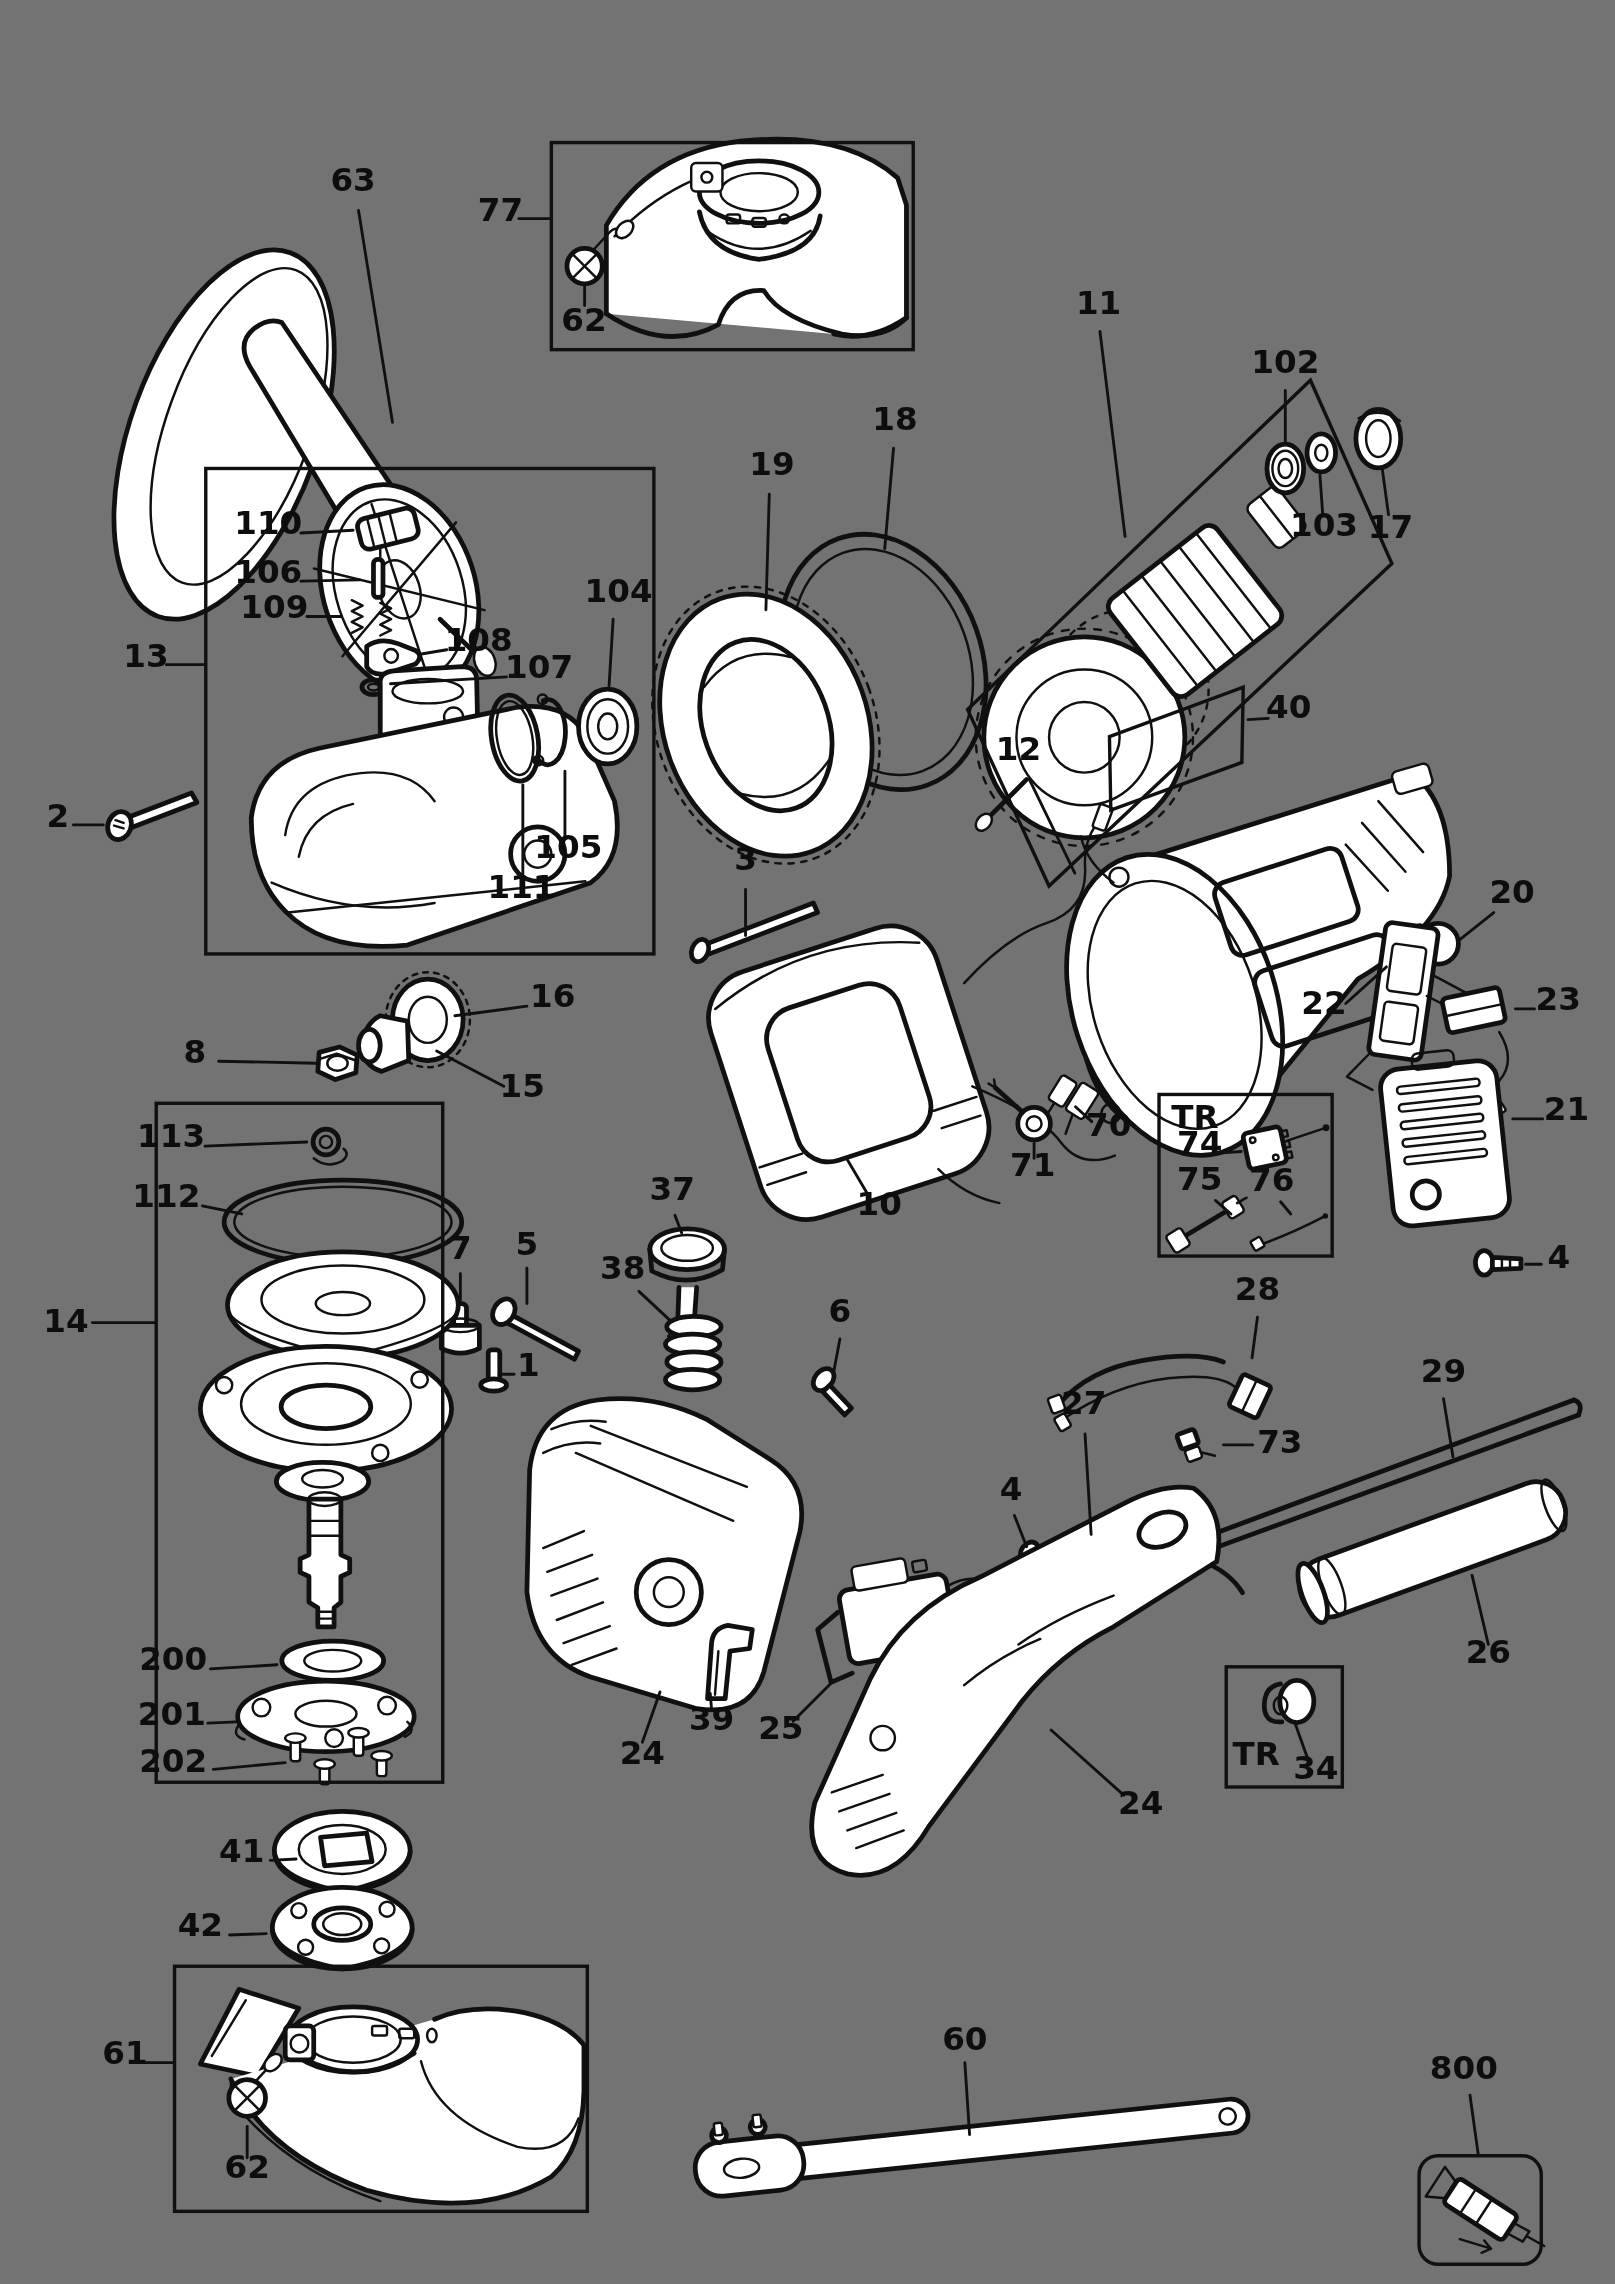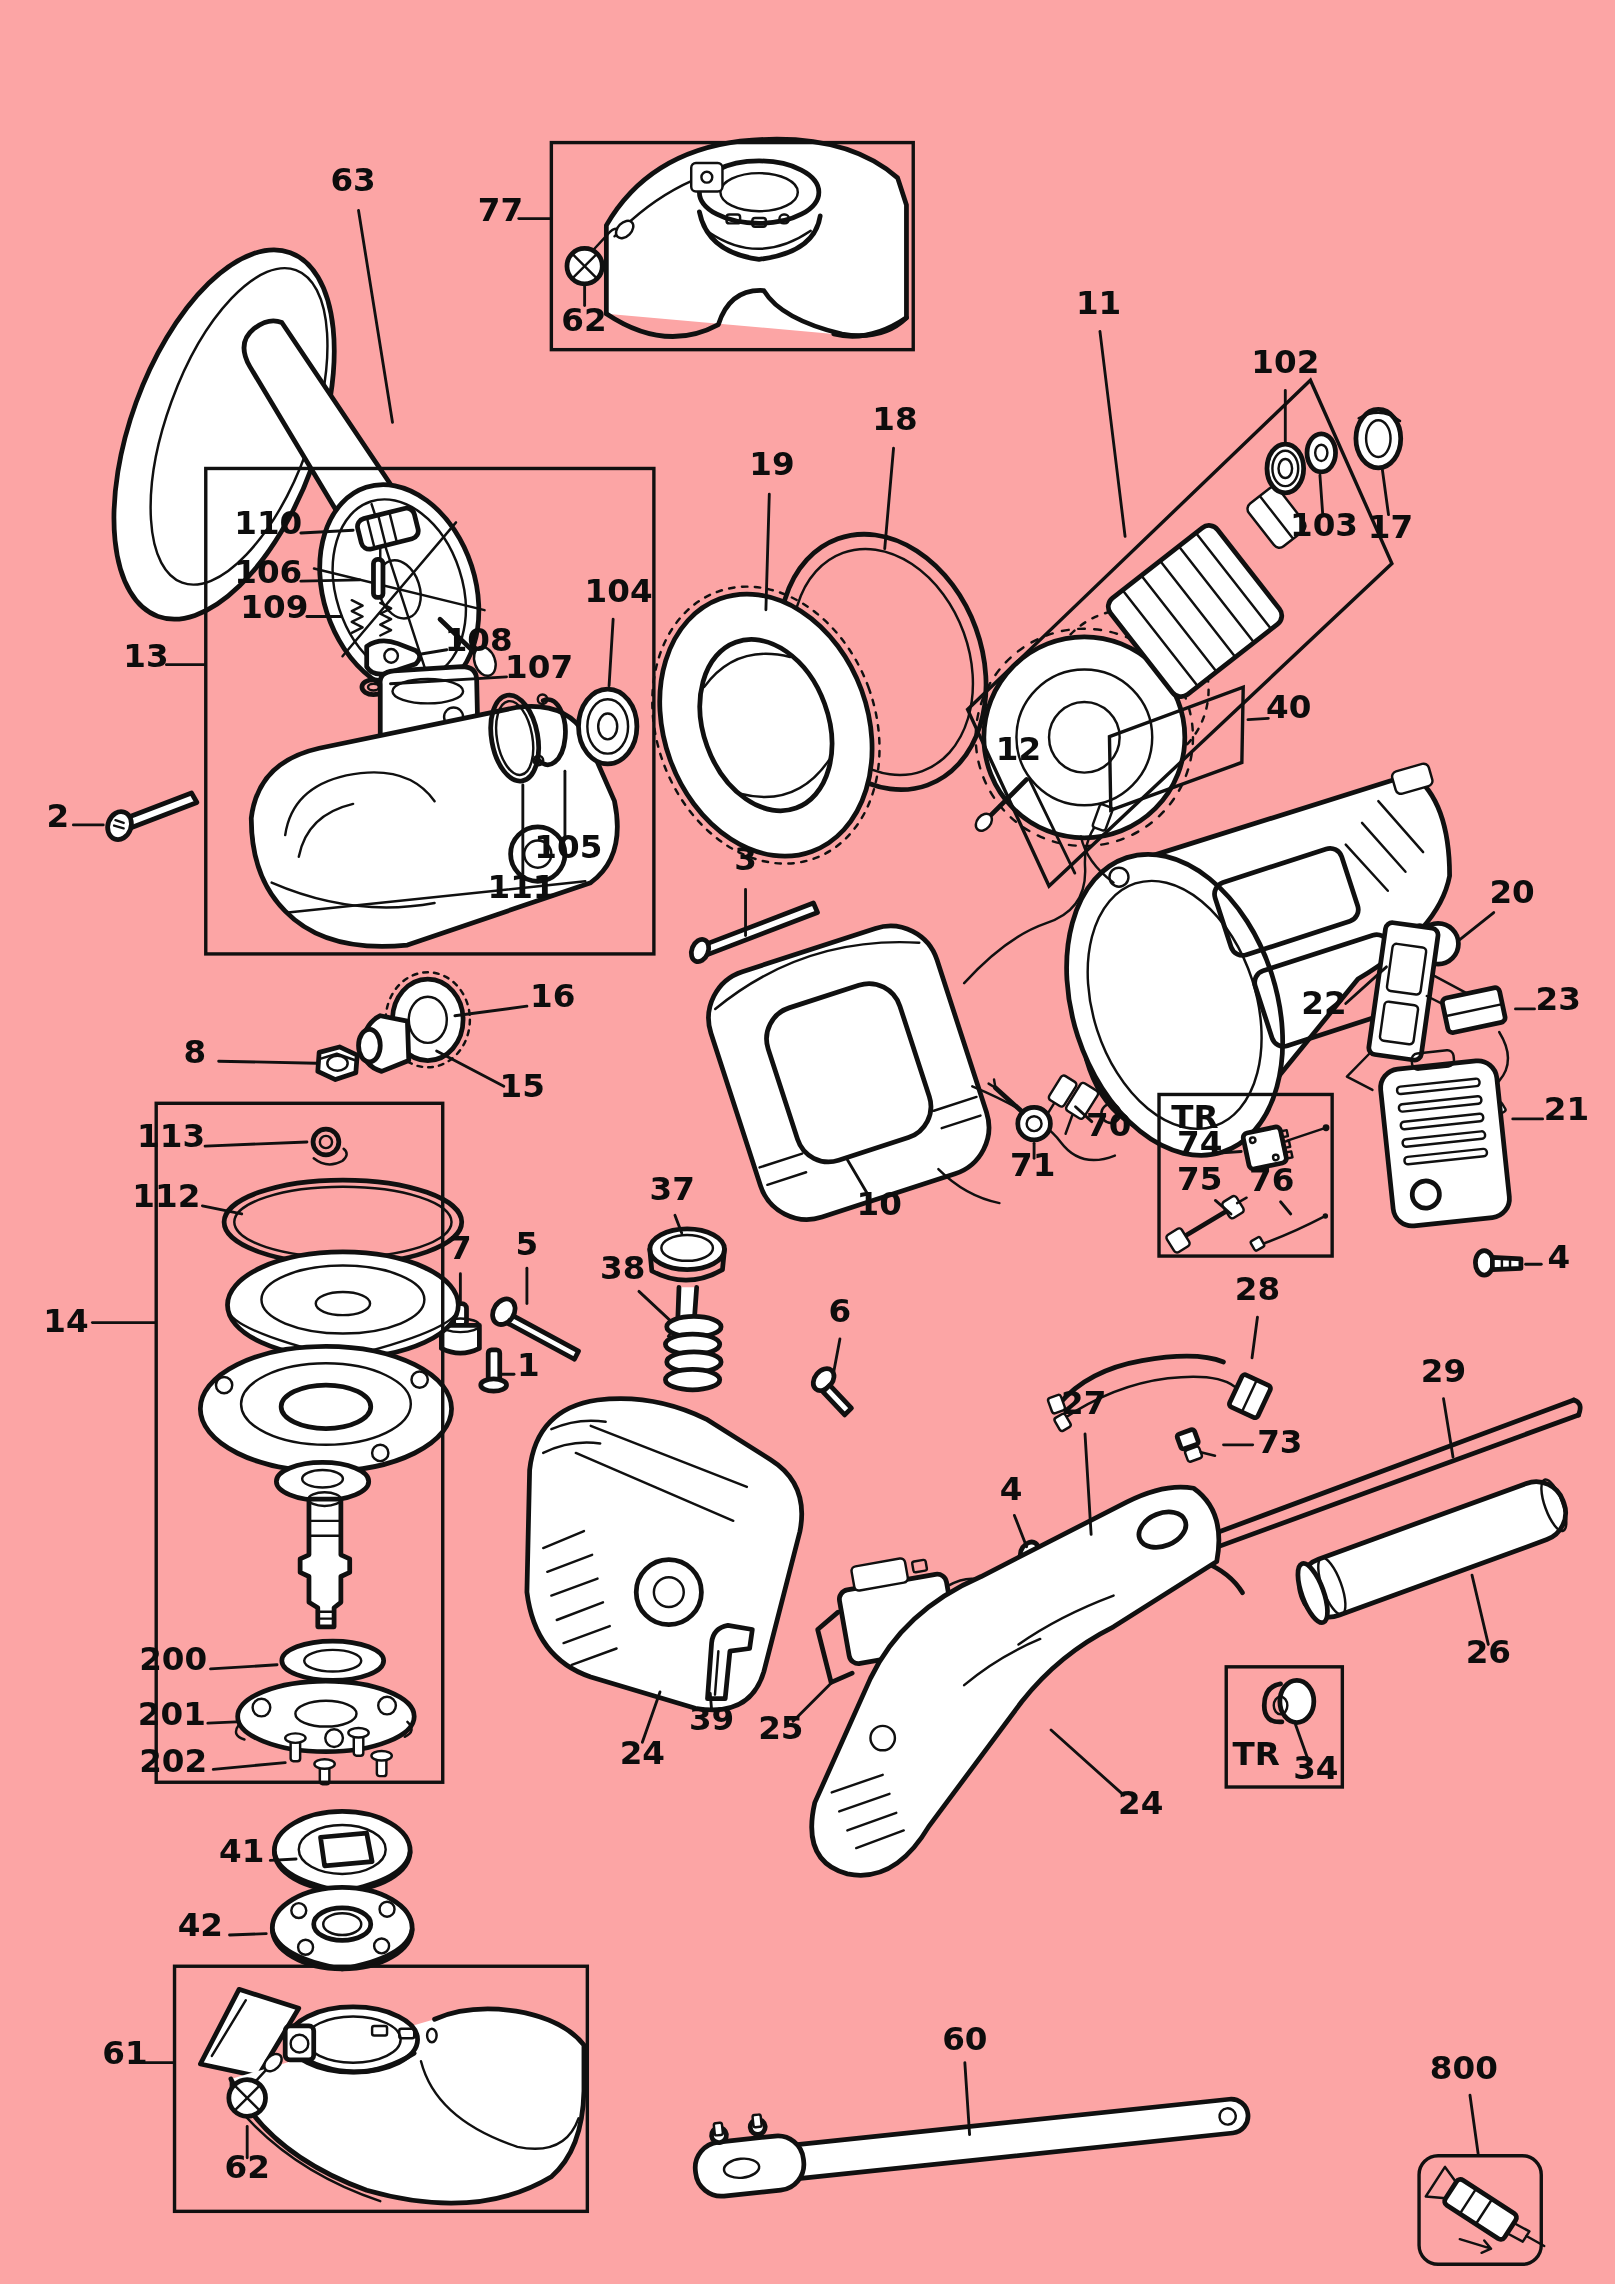--- a/index.html
+++ b/index.html
@@ -1,16 +1,16 @@
 <!DOCTYPE html>
 <html style="font-size:11px"><head>
 <meta charset="utf-8">
 <style>
   html,body{margin:0;padding:0;background:#ffffff;}
-  .page{width:1616px;height:2284px;background:#fca5a5;position:relative;overflow:hidden;}
+  .page{width:1616px;height:2284px;background:#737373;position:relative;overflow:hidden;}
   svg{display:block;}
   .s7{stroke:#101010;stroke-width:7;fill:none;stroke-linecap:round;stroke-linejoin:round;}
   .s4{stroke:#101010;stroke-width:3.6;fill:none;stroke-linecap:round;stroke-linejoin:round;}
   .fw{fill:#ffffff;}
   .lbl{font-family:"DejaVu Sans",sans-serif;font-weight:700;font-size:48px;fill:#0d0d0d;text-anchor:middle;}
   .leader{stroke:#101010;stroke-width:4.2;fill:none;stroke-linecap:round;}
   .pbox{stroke:#101010;stroke-width:5;fill:none;}
 </style>
 </head>
 <body>

